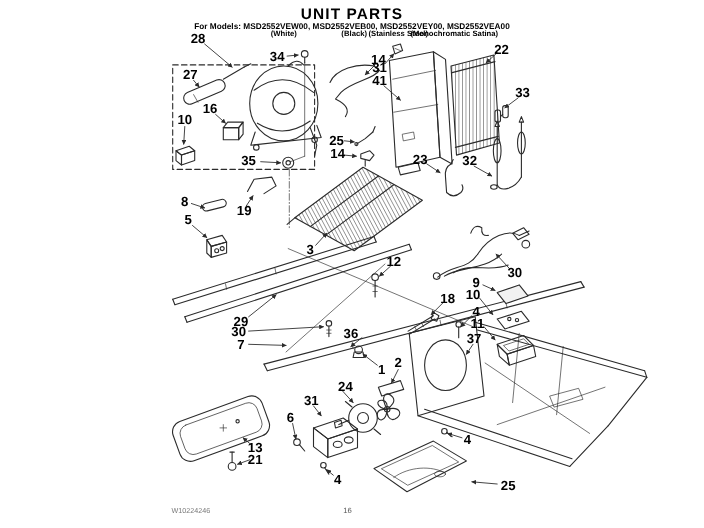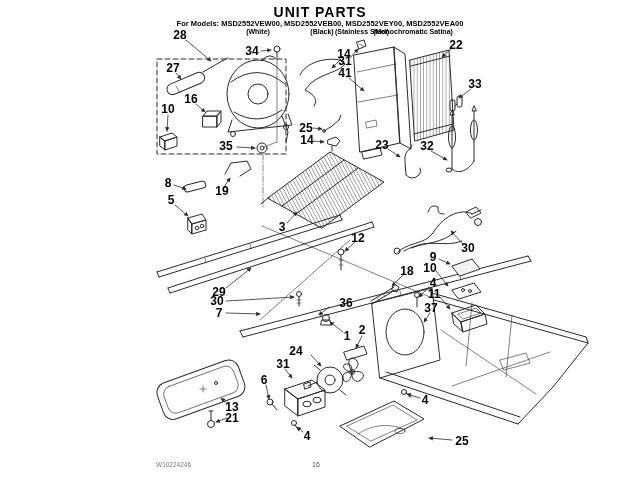--- a/index.html
+++ b/index.html
@@ -393,24 +393,24 @@
   <span class="co" style="left:358px;top:238px">12</span>
   <span class="co" style="left:433px;top:257px">9</span>
   <span class="co" style="left:430px;top:268px">10</span>
   <span class="co" style="left:407px;top:271px">18</span>
   <span class="co" style="left:433px;top:283px">4</span>
   <span class="co" style="left:434px;top:294px">11</span>
   <span class="co" style="left:431px;top:308px">37</span>
   <span class="co" style="left:219px;top:292px">29</span>
   <span class="co" style="left:217px;top:301px">30</span>
   <span class="co" style="left:219px;top:313px">7</span>
-  <span class="co" style="left:346px;top:303px">36</span>
+  <span class="co" style="left:319px;top:303px">36</span>
   <span class="co" style="left:347px;top:336px">1</span>
   <span class="co" style="left:362px;top:330px">2</span>
-  <span class="co" style="left:296px;top:351px">24</span>
+  <span class="co" style="left:314px;top:351px">24</span>
   <span class="co" style="left:283px;top:364px">31</span>
   <span class="co" style="left:264px;top:380px">6</span>
   <span class="co" style="left:307px;top:436px">4</span>
   <span class="co" style="left:425px;top:400px">4</span>
   <span class="co" style="left:462px;top:441px">25</span>
   <span class="co" style="left:232px;top:407px">13</span>
   <span class="co" style="left:232px;top:418px">21</span>
 
   <span class="docnum">W10224246</span>
   <span class="pagenum">16</span>

